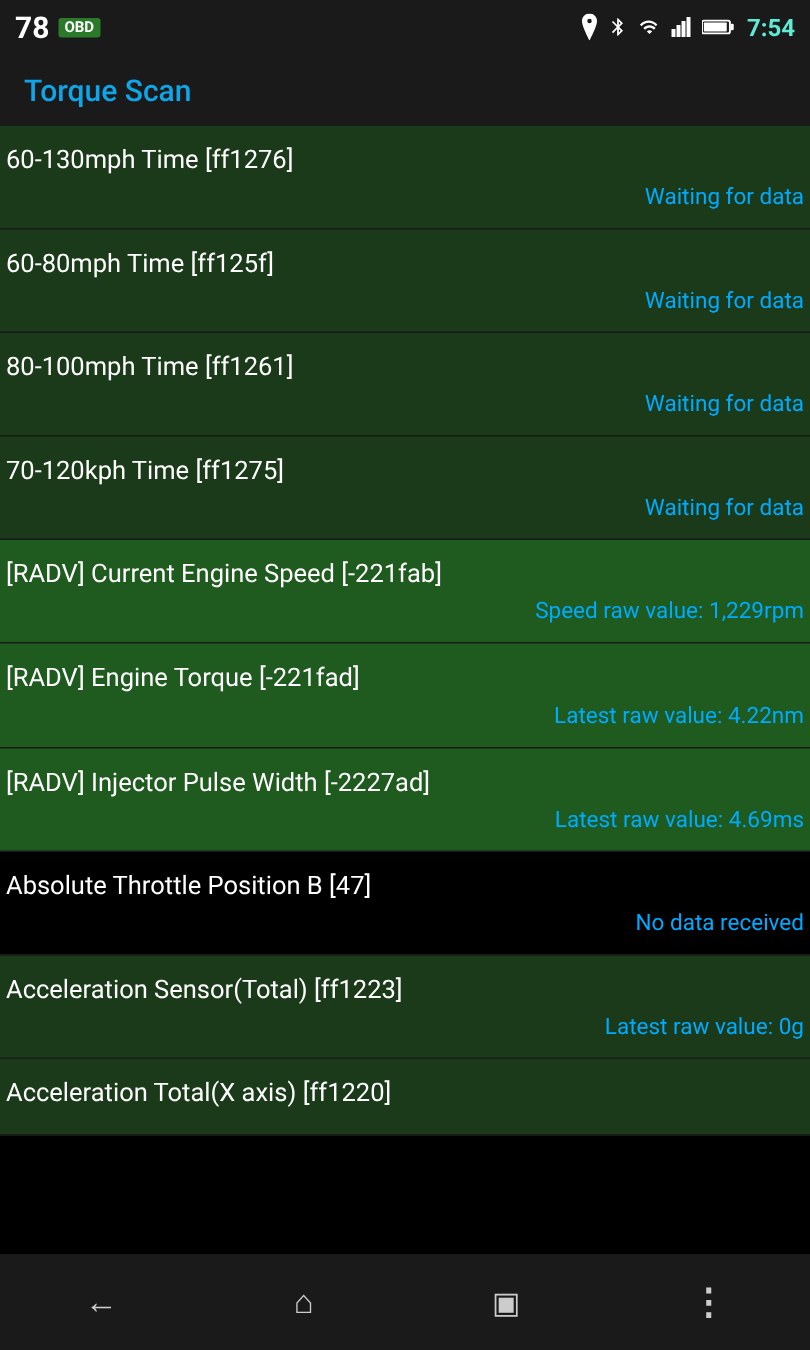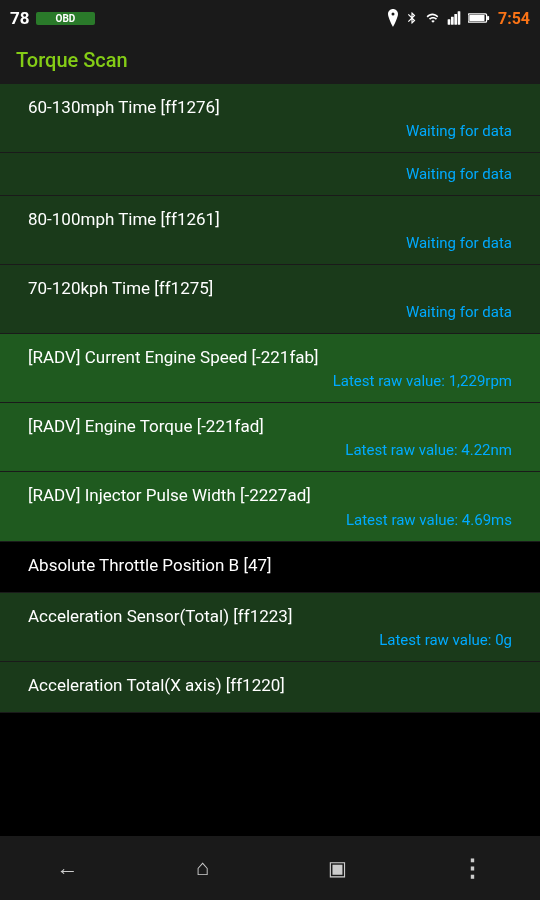--- a/index.html
+++ b/index.html
@@ -23,36 +23,36 @@
       padding: 0 10px;
       flex-shrink: 0;
     }
     .status-left {
       display: flex;
       align-items: center;
       gap: 6px;
     }
     .status-number {
       color: #fff;
-      font-size: 17px;
+      font-size: 20px;
       font-weight: bold;
     }
     .obd-badge {
       background: #2a7a2a;
       color: #fff;
       font-size: 10px;
-      padding: 1px 20px;
+      padding: 1px 4px;
       border-radius: 2px;
       font-weight: bold;
     }
     .status-right {
       display: flex;
       align-items: center;
       gap: 8px;
-      color: #f97316;
+      color: #5eead4;
       font-size: 14px;
     }
     .status-time {
       font-size: 16px;
       font-weight: bold;
     }
     .status-icons {
       display: flex;
       align-items: center;
       gap: 5px;
@@ -61,33 +61,33 @@
     
     .title-bar {
       background: #1a1a1a;
       height: 48px;
       display: flex;
       align-items: center;
       padding: 0 16px;
       flex-shrink: 0;
     }
     .title-bar-text {
-      color: #84cc16;
+      color: #0ea5e9;
       font-size: 20px;
       font-weight: 500;
     }
 
     
     .list-container {
       flex: 1;
       overflow-y: auto;
       background: #000;
     }
     .list-item {
-      padding: 12px 28px;
+      padding: 12px 4px;
       border-bottom: 1px solid #1a1a1a;
     }
     .list-item.dark-green {
       background: #1a3a1a;
     }
     .list-item.bright-green {
       background: #1f5a1f;
     }
     .list-item.black {
       background: #000;
@@ -174,44 +174,46 @@
 <div class="title-bar">
   <span class="title-bar-text">Torque Scan</span>
 </div>
 
 <div class="list-container" id="list-container">
 <div class="list-item dark-green">
       <div class="item-title">60-130mph Time [ff1276]</div>
       <div class="item-value">Waiting for data</div>
     </div>
     <div class="list-item dark-green">
+      <div class="item-title">60-80mph Time [ff125f]</div>
       <div class="item-value">Waiting for data</div>
     </div>
     <div class="list-item dark-green">
       <div class="item-title">80-100mph Time [ff1261]</div>
       <div class="item-value">Waiting for data</div>
     </div>
     <div class="list-item dark-green">
       <div class="item-title">70-120kph Time [ff1275]</div>
       <div class="item-value">Waiting for data</div>
     </div>
     <div class="list-item bright-green">
       <div class="item-title">[RADV] Current Engine Speed [-221fab]</div>
-      <div class="item-value">Latest raw value: 1,229rpm</div>
+      <div class="item-value">Speed raw value: 1,229rpm</div>
     </div>
     <div class="list-item bright-green">
       <div class="item-title">[RADV] Engine Torque [-221fad]</div>
       <div class="item-value">Latest raw value: 4.22nm</div>
     </div>
     <div class="list-item bright-green">
       <div class="item-title">[RADV] Injector Pulse Width [-2227ad]</div>
       <div class="item-value">Latest raw value: 4.69ms</div>
     </div>
     <div class="list-item black">
       <div class="item-title">Absolute Throttle Position B [47]</div>
+      <div class="item-value">No data received</div>
     </div>
     <div class="list-item dark-green">
       <div class="item-title">Acceleration Sensor(Total) [ff1223]</div>
       <div class="item-value">Latest raw value: 0g</div>
     </div>
     <div class="list-item dark-green">
       <div class="item-title">Acceleration Total(X axis) [ff1220]</div>
     </div>
   </div>
 

